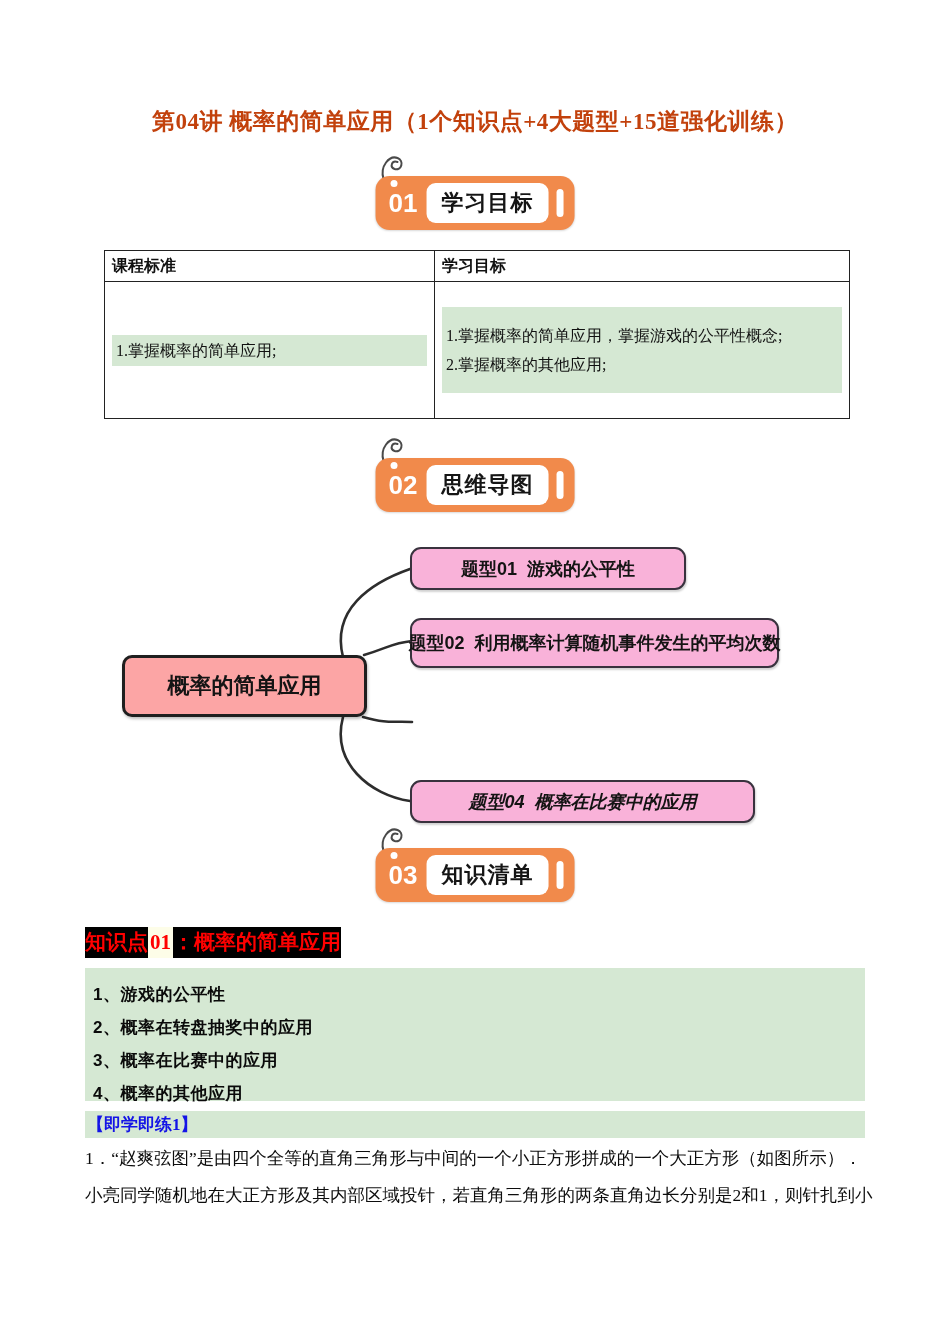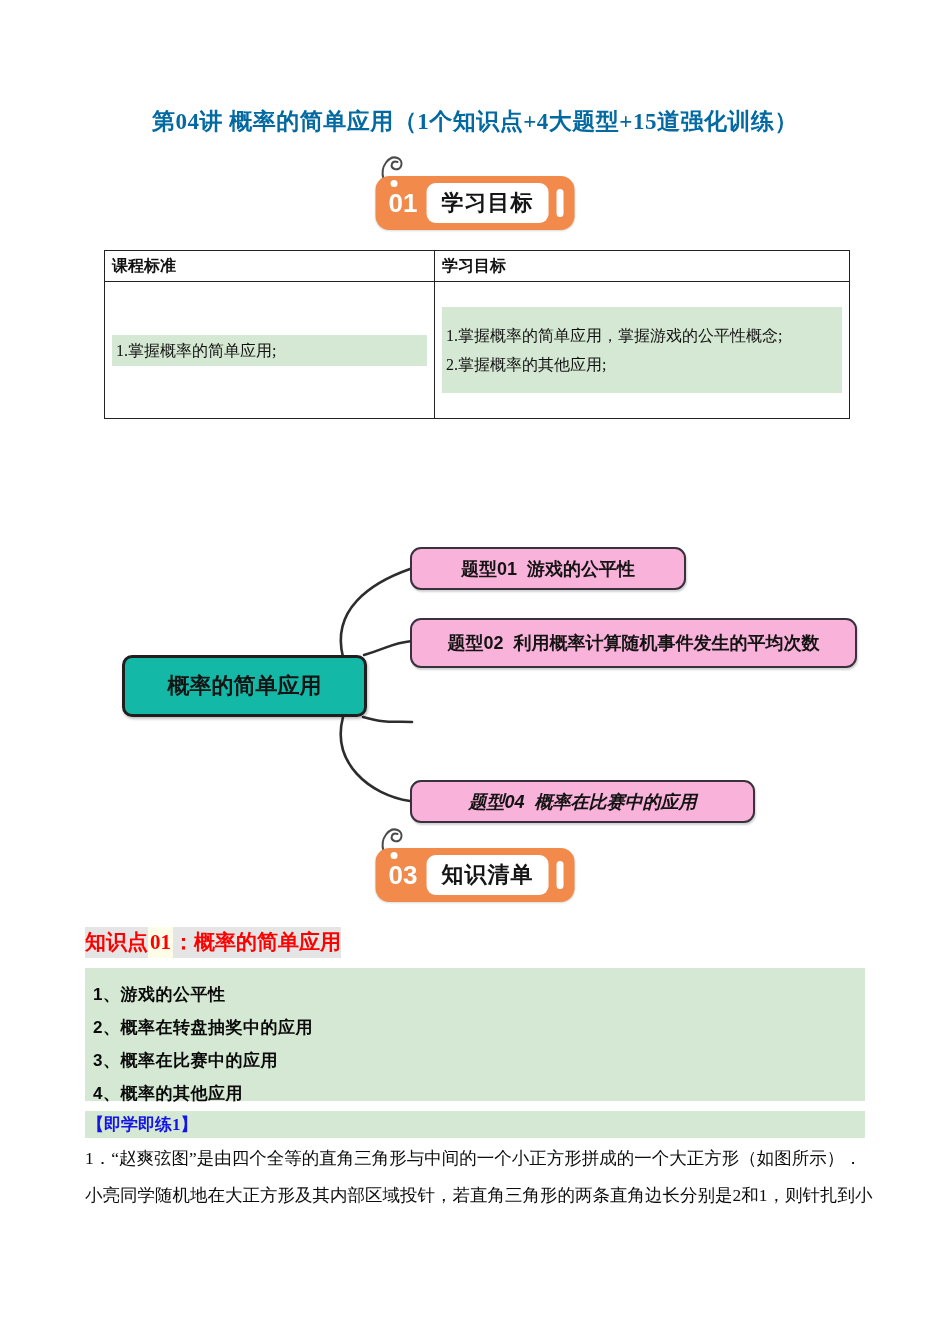--- a/index.html
+++ b/index.html
@@ -6,21 +6,21 @@
   html,body { background:#ffffff; }
   body { font-family:"Liberation Serif","DejaVu Serif",serif; color:#111; }
   .page {
     position:relative; width:950px; height:1344px; margin:0 auto;
     background:#ffffff; overflow:hidden;
   }
 
   
   .doc-title {
     position:absolute; top:106px; left:0; width:100%;
-    text-align:center; font-size:23px; font-weight:bold; color:#0369a1;
+    text-align:center; font-size:23px; font-weight:bold; color:#c2410c;
     font-family:"Liberation Serif","DejaVu Serif",serif; letter-spacing:0.5px;
   }
 
   
   .badge { position:absolute; left:50%; transform:translateX(-50%); }
   .badge-body {
     position:relative; height:54px; background:#F18A4B; border-radius:14px;
     display:flex; align-items:center; padding:0 11px 0 13px;
     box-shadow:0 1px 2px rgba(0,0,0,0.15);
   }
@@ -62,38 +62,38 @@
   
   .mindmap { position:absolute; left:100px; top:535px; width:780px; height:305px; }
   .mm-links { position:absolute; left:0; top:0; width:780px; height:305px; }
   .mm-node {
     position:absolute; display:flex; align-items:center; justify-content:center;
     font-family:"Liberation Sans","DejaVu Sans",sans-serif; font-weight:bold;
     white-space:pre; color:#141414;
   }
   .mm-center {
     left:22px; top:120px; width:245px; height:62px;
-    background:#14b8a6; border:3px solid #1f1f1f; border-radius:10px;
+    background:#fca5a5; border:3px solid #1f1f1f; border-radius:10px;
     font-size:22px; box-shadow:1px 2px 3px rgba(0,0,0,0.25);
   }
   .mm-branch {
     background:#F9B2D9; border:2.5px solid #39323E; border-radius:11px;
     font-size:18px; box-shadow:1px 2px 2px rgba(0,0,0,0.18);
   }
   .mm-b1 { left:310px; top:12px;  width:276px; height:43px; }
-  .mm-b2 { left:310px; top:83px;  width:447px; height:50px; }
+  .mm-b2 { left:310px; top:83px;  width:369px; height:50px; }
   .mm-b3 { left:310px; top:164px; width:327px; height:46px; }
   .mm-b4 { left:310px; top:245px; width:345px; height:43px;font-style:italic; }
 
   
   .kp-heading {
     position:absolute; left:85px; top:928px; font-size:21px; font-weight:bold;
     color:#FF0000; font-family:"Liberation Serif","DejaVu Serif",serif;
   }
-  .kp-heading .yl { background:#e5e5e5; padding:3px 0 4px 0; }
+  .kp-heading .yl { background:#000000; padding:3px 0 4px 0; }
   .kp-heading .num { background:#FDFDE8; padding:3px 2px 4px 2px; }
 
   .kp-list {
     position:absolute; left:85px; top:968px; width:780px; height:133px;
     background:#D5E8D3; padding:10px 0 0 8px;
   }
   .kp-item {
     font-family:"Liberation Sans","DejaVu Sans",sans-serif;
     font-weight:bold; font-size:17px; color:#0a0a0a;
     line-height:33px; letter-spacing:0.5px;
@@ -144,20 +144,31 @@
       <td>
         <span class="hl-block">
           <span class="obj-line">1.掌握概率的简单应用，掌握游戏的公平性概念;</span>
           <span class="obj-line">2.掌握概率的其他应用;</span>
         </span>
       </td>
     </tr>
   </tbody>
     </table>
 
+  <div class="badge" style="top:458px;">
+    <svg class="badge-curl" width="36" height="30" viewBox="0 0 36 30">
+      <path d="M6,27 C2,14 12,3 20,6 C27,9 24,19 17,17 C12,15 14,8 20,10" fill="none" stroke="#4a4a4a" stroke-width="2" stroke-linecap="round"></path>
+    </svg>
+    <div class="badge-body">
+      <span class="badge-pin"></span>
+      <span class="badge-num">02</span>
+      <span class="badge-pill">思维导图</span>
+      <span class="badge-stub"></span>
+    </div>
+  </div>
 
   <div class="mindmap">
     <svg class="mm-links" viewBox="0 0 780 305">
       <path d="M 243,122 C 231,75 270,48 310,34" fill="none" stroke="#2d2d2d" stroke-width="2.6" stroke-linecap="round"></path>
       <path d="M 264,120 C 288,113 292,108 312,106" fill="none" stroke="#2d2d2d" stroke-width="2.6" stroke-linecap="round"></path>
       <path d="M 263,182 C 288,189 292,186 312,187" fill="none" stroke="#2d2d2d" stroke-width="2.6" stroke-linecap="round"></path>
       <path d="M 243,182 C 231,228 270,260 310,266" fill="none" stroke="#2d2d2d" stroke-width="2.6" stroke-linecap="round"></path>
     </svg>
     <div class="mm-node mm-center">概率的简单应用</div>
     <div class="mm-node mm-branch mm-b1">题型01  游戏的公平性</div>

